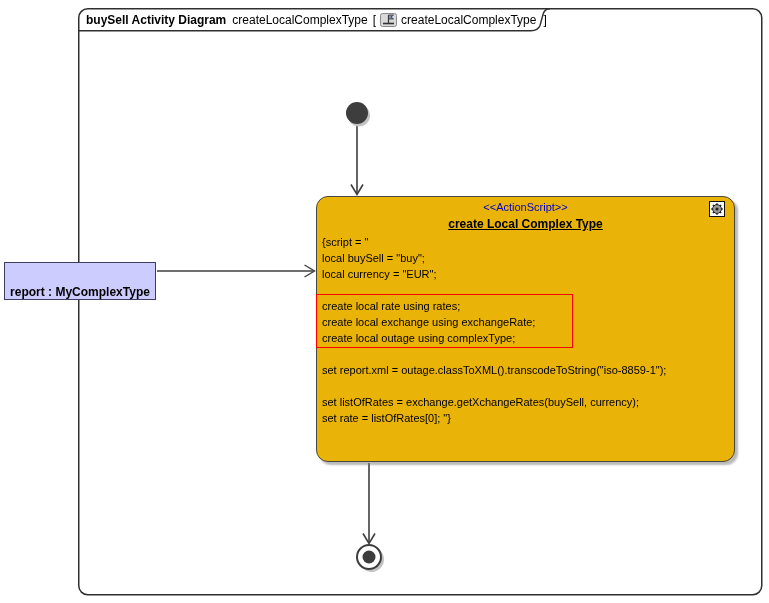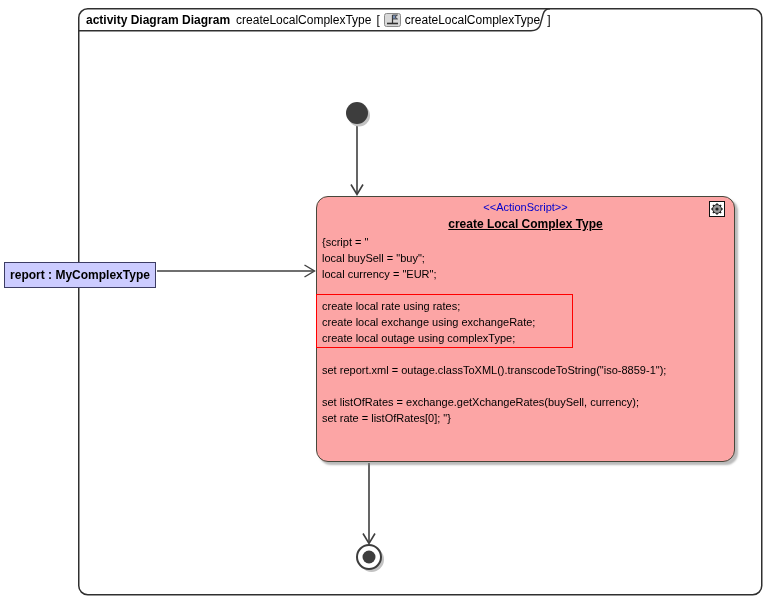--- a/index.html
+++ b/index.html
@@ -19,21 +19,21 @@
   }
   .frame-header .kw { font-weight: bold; margin-right: 6px; }
   .frame-header .nm { margin-right: 5px; }
   .frame-header .br { margin-right: 4px; }
   .frame-header .br2 { margin-left: 2px; }
   .frame-header .dicon { display: inline-flex; margin-right: 4px; }
 
   
   .action-node {
     position: absolute; left: 316px; top: 196px; width: 419px; height: 266px;
-    background: #fca5a5;
+    background: #eab308;
     border: 1.5px solid #47473b;
     border-radius: 12px;
     box-shadow: 3px 3px 2px rgba(130,130,130,0.55);
   }
   .action-stereotype {
     position: absolute; left: 0; top: 4px; width: 100%;
     text-align: center; font-size: 11px; color: #0000cc;
   }
   .action-title {
     position: absolute; left: 0; top: 20px; width: 100%;
@@ -49,23 +49,23 @@
     font-size: 11px; color: #000;
   }
   .script .line { height: 16px; line-height: 16px; white-space: nowrap; }
   .highlight-rect {
     position: absolute; left: -1.5px; top: 97px; width: 257px; height: 54px;
     border: 1px solid #ff0000; pointer-events: none;
   }
 
   
   .object-node {
-    position: absolute; left: 4px; top: 262px; width: 152px; height: 26px;
+    position: absolute; left: 4px; top: 262px; width: 152px; height: 38px;
     background: #ccccff; border: 1px solid #3c3c64;
-    display: flex; align-items: center; justify-content: center;
+    display: flex; align-items: flex-end; justify-content: center;
     font-size: 12px; font-weight: bold; color: #000;
   }
 </style>
 </head>
 <body>
 
 <div class="canvas">
 
   <svg class="layer" viewBox="0 0 769 603">
 
@@ -94,21 +94,21 @@
     </g>
 
     <g>
       <circle cx="371.5" cy="559.5" r="12.5" fill="#c3c3c3"></circle>
       <circle cx="369" cy="557" r="12" fill="#ffffff" stroke="#3d3d3d" stroke-width="2"></circle>
       <circle cx="369" cy="557" r="6.5" fill="#3d3d3d"></circle>
     </g>
   </svg>
 
   <div class="frame-header">
-    <span class="kw">activity Diagram Diagram</span>
+    <span class="kw">buySell Activity Diagram</span>
     <span class="nm">createLocalComplexType</span>
     <span class="br">[</span>
     <span class="dicon">
       <svg width="17" height="16" viewBox="0 0 17 16">
         <rect x="0.5" y="1.5" width="16" height="13" rx="2" fill="#d9d9d9" stroke="#8a8a8a"></rect>
         <line x1="3" y1="11.5" x2="14" y2="11.5" stroke="#333" stroke-width="1.6"></line>
         <line x1="8.5" y1="3" x2="8.5" y2="11" stroke="#333" stroke-width="1.2"></line>
         <path d="M 8.5 3 L 13.5 3 L 11 5 L 13.5 7 L 8.5 7 Z" fill="#7a8fb4" stroke="#333" stroke-width="0.8"></path>
       </svg>
     </span>

